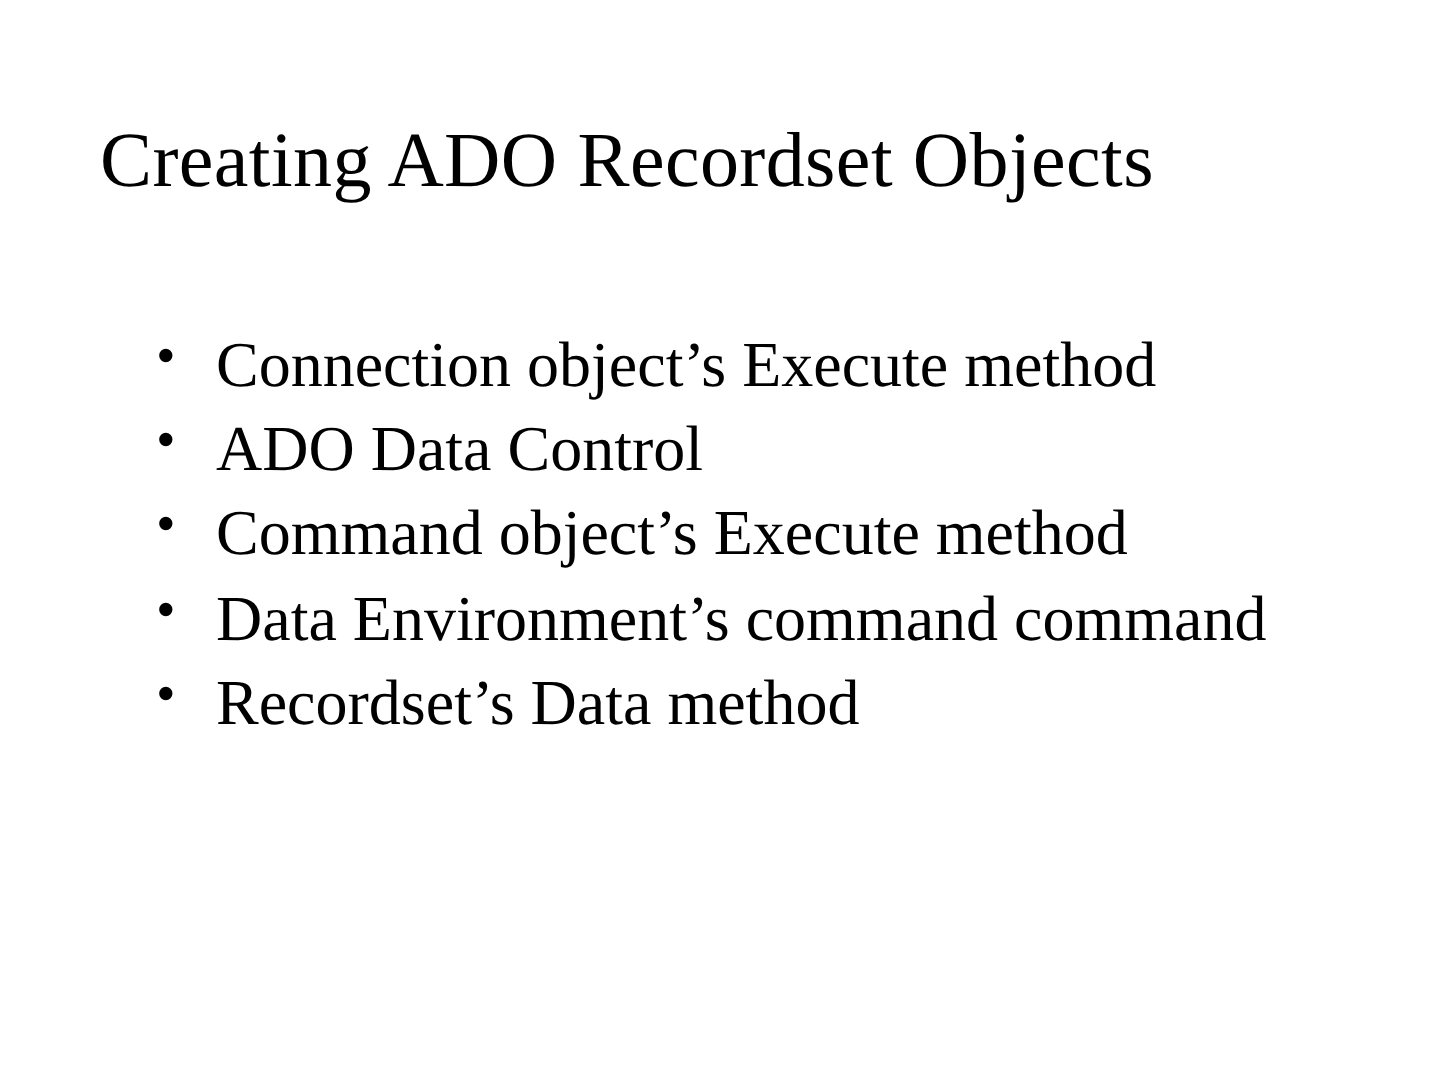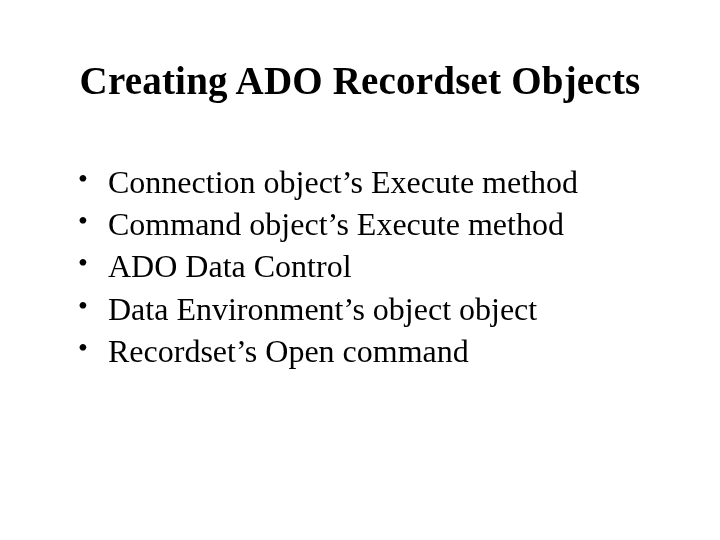--- a/index.html
+++ b/index.html
@@ -15,22 +15,21 @@
       color: #000000;
       overflow: hidden;
     }
     .slide {
       width: 100%;
       height: 100%;
       padding: 58px 50px 0 50px;
     }
     .title {
       font-size: 39px;
-      font-weight: bold;
-      text-align: center;
+      font-weight: normal;
       margin-bottom: 58px;
       letter-spacing: 0.2px;
     }
     .bullets {
       list-style: none;
       padding-left: 28px;
     }
     .bullets li {
       font-size: 32px;
       line-height: 1.32;
@@ -45,18 +44,18 @@
       font-size: 28px;
     }
   </style>
 </head>
 <body>
 
 <div class="slide">
   <h1 class="title">Creating ADO Recordset Objects</h1>
   <ul class="bullets">
     <li>Connection object’s Execute method</li>
+    <li>ADO Data Control</li>
     <li>Command object’s Execute method</li>
-    <li>ADO Data Control</li>
-    <li>Data Environment’s object object</li>
-    <li>Recordset’s Open command</li>
+    <li>Data Environment’s command command</li>
+    <li>Recordset’s Data method</li>
   </ul>
 </div>
 
 </body></html>

